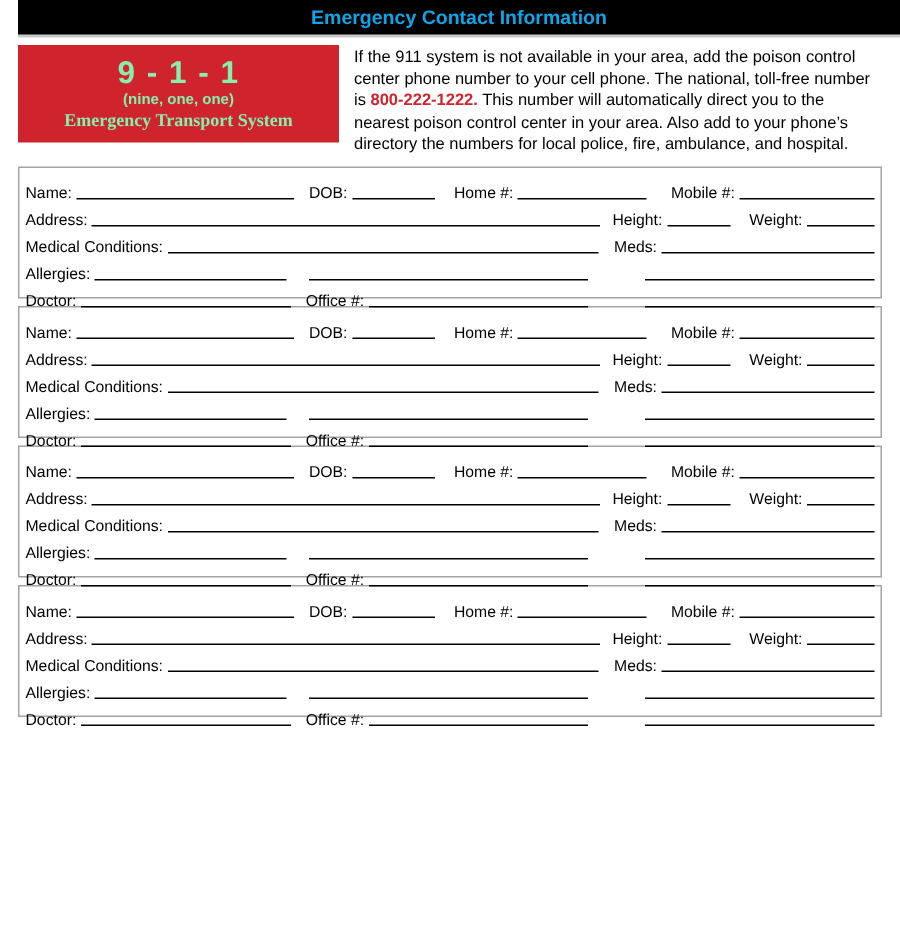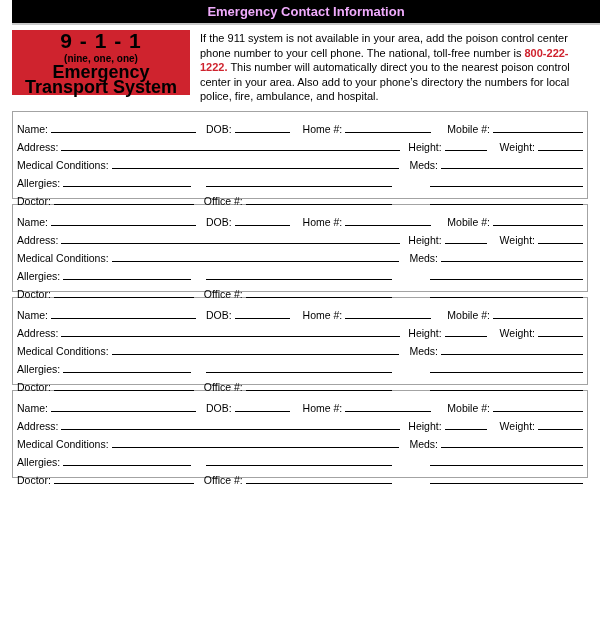--- a/index.html
+++ b/index.html
@@ -7,32 +7,32 @@
     --bar:#000000;
     --card-border:#A3A3A3;
     --shadow:#C9C9C9;
   }
   *{box-sizing:border-box;margin:0;padding:0;}
   html,body{background:#fff;}
   body{
     width:600px;height:623px;overflow:hidden;
     font-family:"Liberation Sans",sans-serif;color:#000;
   }
-  .bar{background:var(--bar);color:#f0abfc;text-align:center;font-weight:bold;margin-left:12px;}
+  .bar{background:var(--bar);color:#0ea5e9;text-align:center;font-weight:bold;margin-left:12px;}
   .bar-top{height:23px;line-height:23px;font-size:13px;box-shadow:0 2px 0 var(--shadow);}
   .bar-family{height:16px;line-height:16px;font-size:12.5px;margin-top:16px;}
   .intro{display:flex;margin:7px 12px 0;}
   .red-box{
-    width:178px;height:65px;background:var(--red);color:#000000;flex-shrink:0;
+    width:214px;height:65px;background:var(--red);color:#86efac;flex-shrink:0;
     display:flex;flex-direction:column;justify-content:center;align-items:center;
     text-align:center;font-weight:bold;
   }
   .nine11{font-size:21px;line-height:22px;letter-spacing:1px;}
   .nine11-sub{font-size:10px;line-height:13px;}
-  .nine11-sys{font-size:18px;line-height:15px;}
+  .nine11-sys{font-size:12px;line-height:15px;font-family:Liberation Serif, serif;}
   .info{margin-left:10px;font-size:11px;line-height:14.5px;padding-top:1px;flex:1;}
   .info .hotline{color:var(--red);font-weight:bold;}
   .contacts{display:flex;gap:7px;margin:8px 12px 0;}
   .contact-col{flex:1;min-width:0;}
   .contact-label{
     background:var(--bar);color:#fff;font-weight:bold;font-size:11.5px;
     height:16px;line-height:16px;text-align:center;white-space:nowrap;overflow:hidden;
   }
   .contact-line{border-bottom:1px solid #000;height:0;margin:28px 2px 0;}
   .members{margin:7px 12px 0;}

